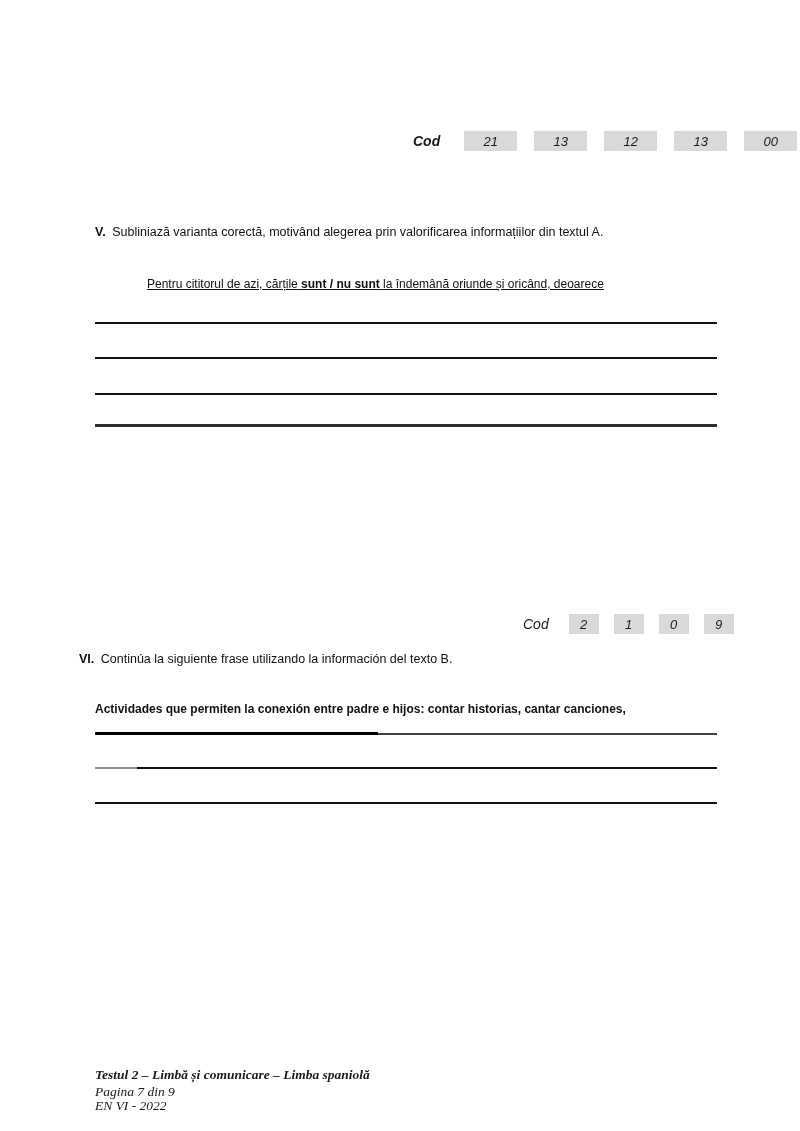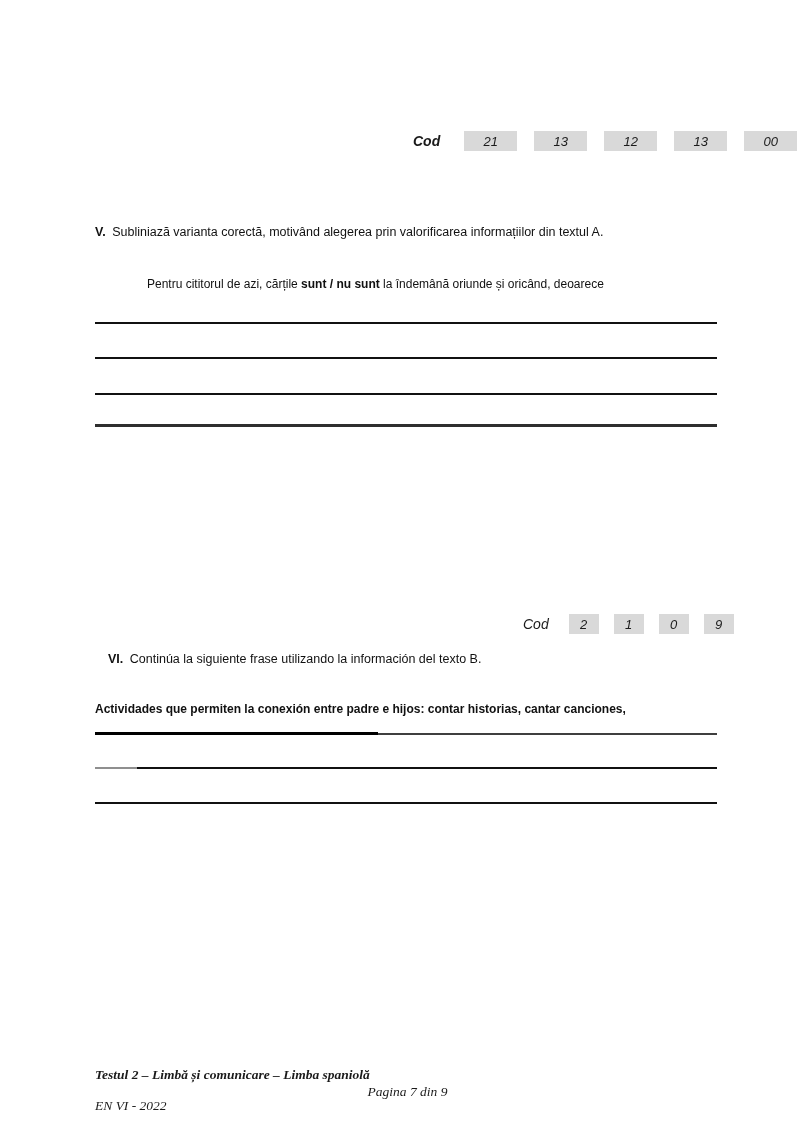--- a/index.html
+++ b/index.html
@@ -19,31 +19,31 @@
   .row-top .code-box{width:53px;}
   .row-top{gap:17px;}
   .row-top .code-label{margin-right:7px;}
   .row-mid .code-box{width:30px;}
   .row-mid{gap:15px;}
   .row-mid .code-label{margin-right:5px;}
   
   .heading{font-size:12.5px;white-space:nowrap;color:#111;}
   .heading b{margin-right:3px;}
   .sentence{font-size:12px;color:#111;width:622px;}
-  .indent{text-indent:52px;}
+  .indent{text-indent:52px;text-decoration:underline;}
   
   .ansline{left:95px;width:622px;height:2px;background:#111;}
   .ansline.thick{height:2.5px;background:#2e2e2e;}
   .twotone{left:95px;width:622px;height:3px;background:transparent;}
   .twotone .base{position:absolute;left:0;top:.5px;width:100%;height:2px;background:#3f3f3f;}
   .twotone .over{position:absolute;left:0;top:0;width:283px;height:3px;background:#000;}
   .graystart{position:absolute;left:0;top:0;width:42px;height:2px;background:#8f8f8f;}
   
   .footer-text{font-family:"Liberation Serif",serif;font-style:italic;font-size:13.5px;color:#1a1a1a;white-space:nowrap;}
-  .page-num{width:625px;text-align:center;}
+  .page-num{width:625px;text-align:left;}
   .next-page-edge{left:85px;top:1127px;width:587px;height:4px;background:#36404e;}
 </style>
 </head>
 <body>
 
 <div class="abs code-row row-top" style="left:413px;top:103px;">
   <span class="code-label bold">Cod</span>
   <span class="code-box">21</span>
   <span class="code-box">13</span>
   <span class="code-box">12</span>
@@ -69,21 +69,21 @@
 <div class="abs ansline thick" style="top:396px;"></div>
 
 <div class="abs code-row row-mid" style="left:523px;top:586px;">
   <span class="code-label">Cod</span>
   <span class="code-box">2</span>
   <span class="code-box">1</span>
   <span class="code-box">0</span>
   <span class="code-box">9</span>
 </div>
 
-<div class="abs heading" style="left:108px;top:624px;text-align:center;">
+<div class="abs heading" style="left:79px;top:624px;text-align:center;">
   <b>VI.</b>
   <span>Continúa la siguiente frase utilizando la información del texto B.</span>
 </div>
 
 <div class="abs sentence jfit" style="left: 95px; top: 674px; white-space: nowrap; word-spacing: 0px; font-weight: bold;">
   <span>Actividades que permiten la conexión entre padre e hijos: contar historias, cantar canciones,</span>
 </div>
 
 <div class="abs twotone" style="top:704px;">
   <span class="base"></span>

